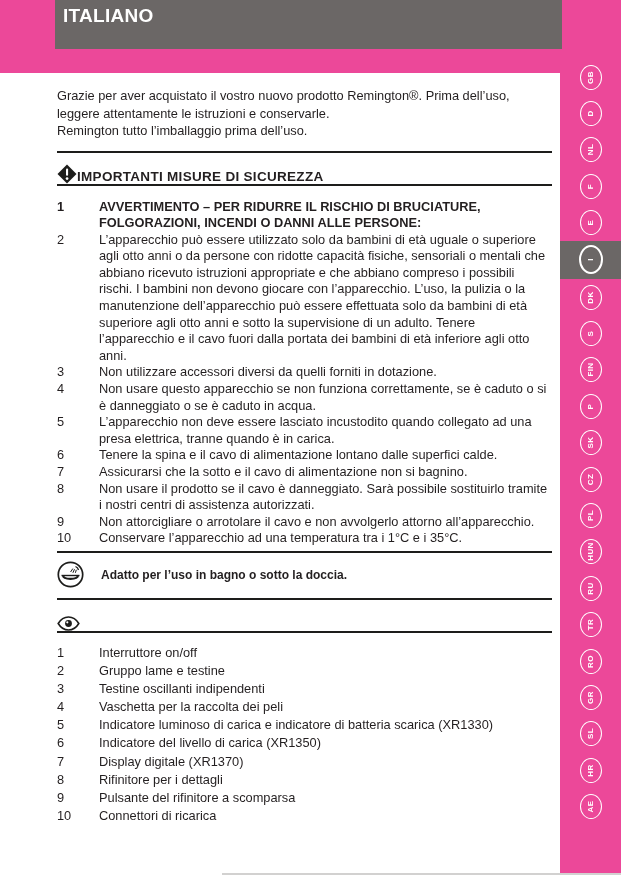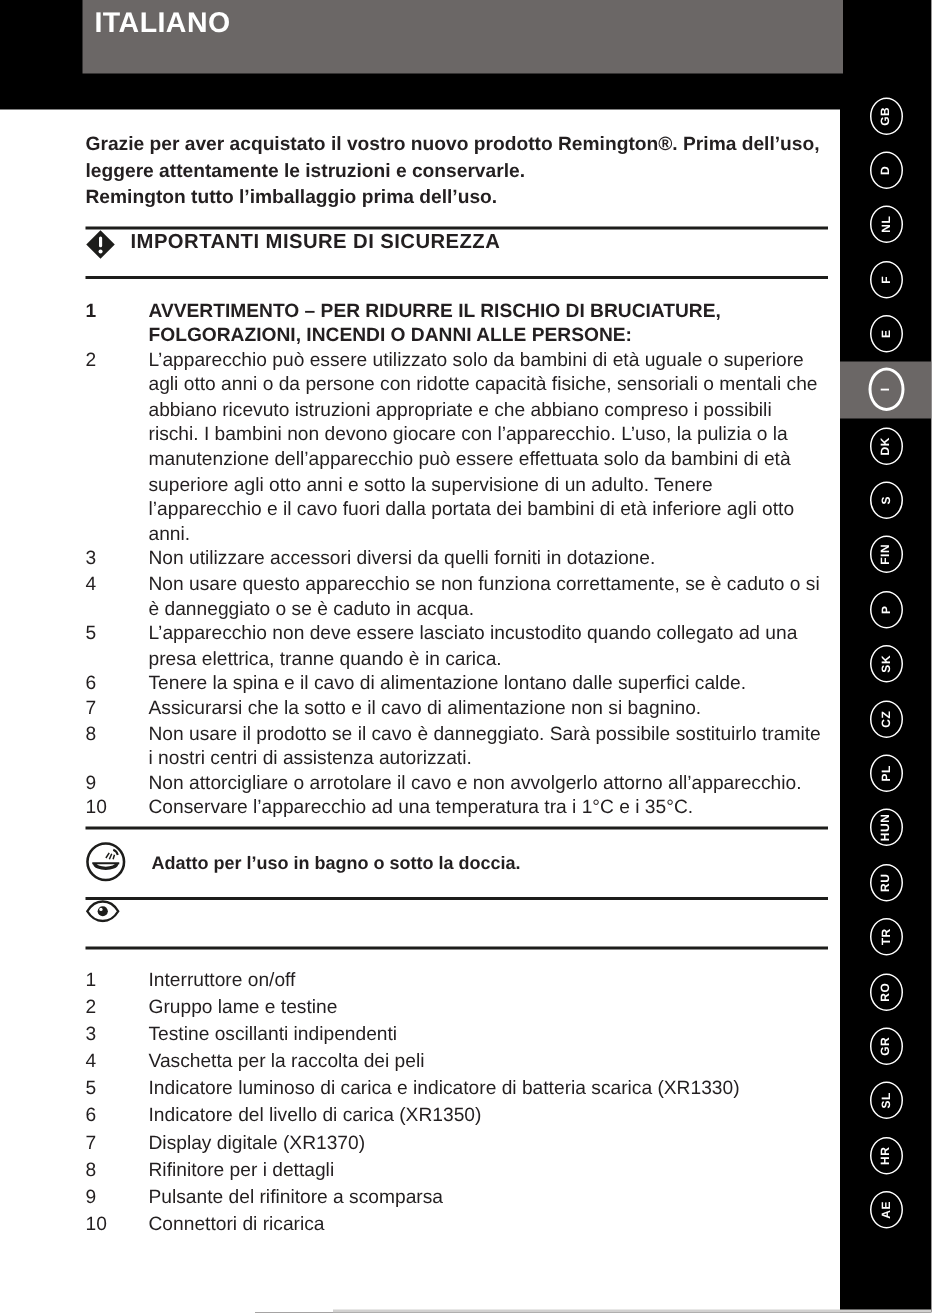--- a/index.html
+++ b/index.html
@@ -1,40 +1,40 @@
 <!DOCTYPE html>
 <html><head>
 <meta charset="utf-8">
 <style>
   * { margin:0; padding:0; box-sizing:border-box; }
   html,body { background:#b9b8b7; }
   .page {
     position:relative; width:621px; height:875px; margin:0 auto;
-    background:#000000; overflow:hidden;
+    background:#ec4899; overflow:hidden;
     font-family:"Liberation Sans", sans-serif; color:#231f20;
   }
   
   .title-bar {
     position:absolute; left:55px; top:0; width:507px; height:49px;
     background:#6b6766;
   }
   .title-bar .title {
     color:#ffffff; font-size:19px; font-weight:bold; letter-spacing:.3px;
     padding:5px 0 0 8px;
   }
   
   .content {
     position:absolute; left:0; top:73px; width:560px; height:802px;
     background:#ffffff; padding:14px 8px 0 57px;
   }
-  .intro { font-size:12.8px; font-weight:bold; line-height:17.5px; }
+  .intro { font-size:12.8px; font-weight:normal; line-height:17.5px; }
   .rule { border:none; border-top:2px solid #1d1d1b; height:0; }
   .rule.r1 { margin-top:11px; }
   .section-head {
-    display:flex; align-items:flex-start; gap:10px; height:31px;
+    display:flex; align-items:flex-end; height:31px;
   }
   .section-head .head-label {
     font-size:13.5px; font-weight:bold; letter-spacing:.3px;
   }
   .list { margin-top:13px; }
   .list .item { display:flex; font-size:12.8px; line-height:16.6px; }
   .list .item .num { width:28px; flex:0 0 28px; }
   .list .item .txt { flex:1; padding-right:2px;margin-left:14px; }
   .list .item.em { font-weight:bold; }
   .features { margin-top:11px; }

